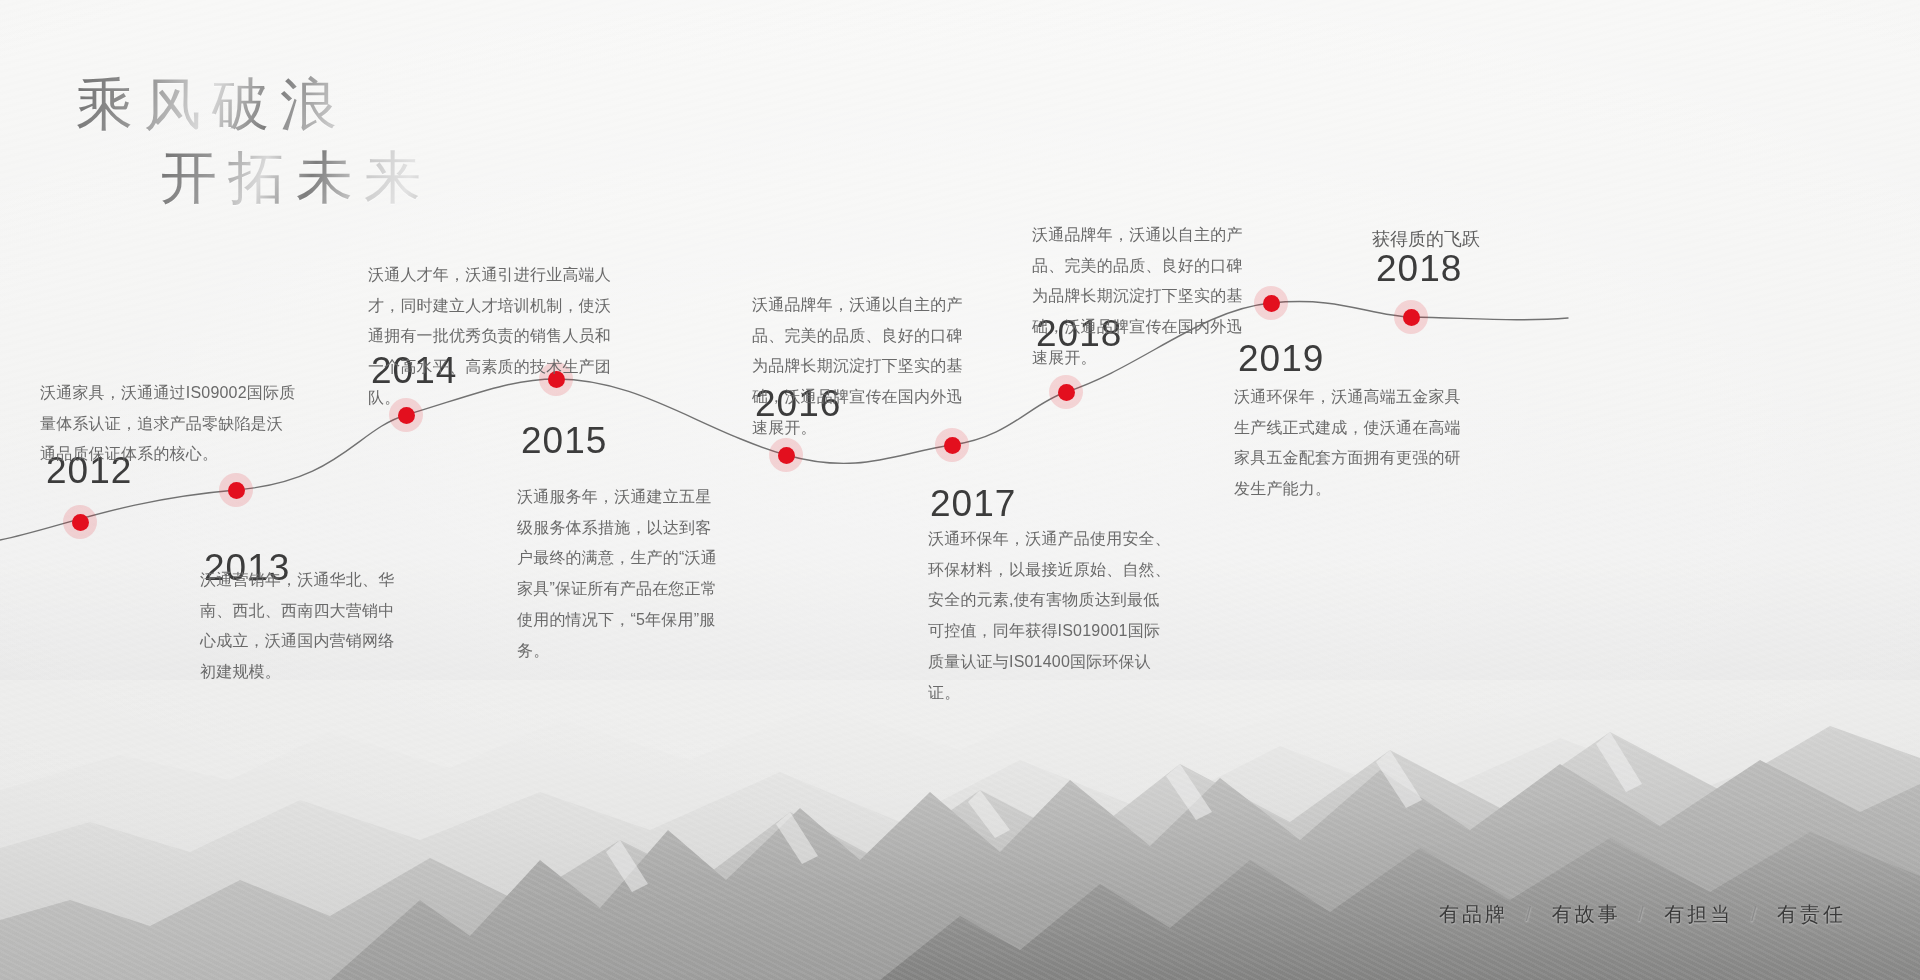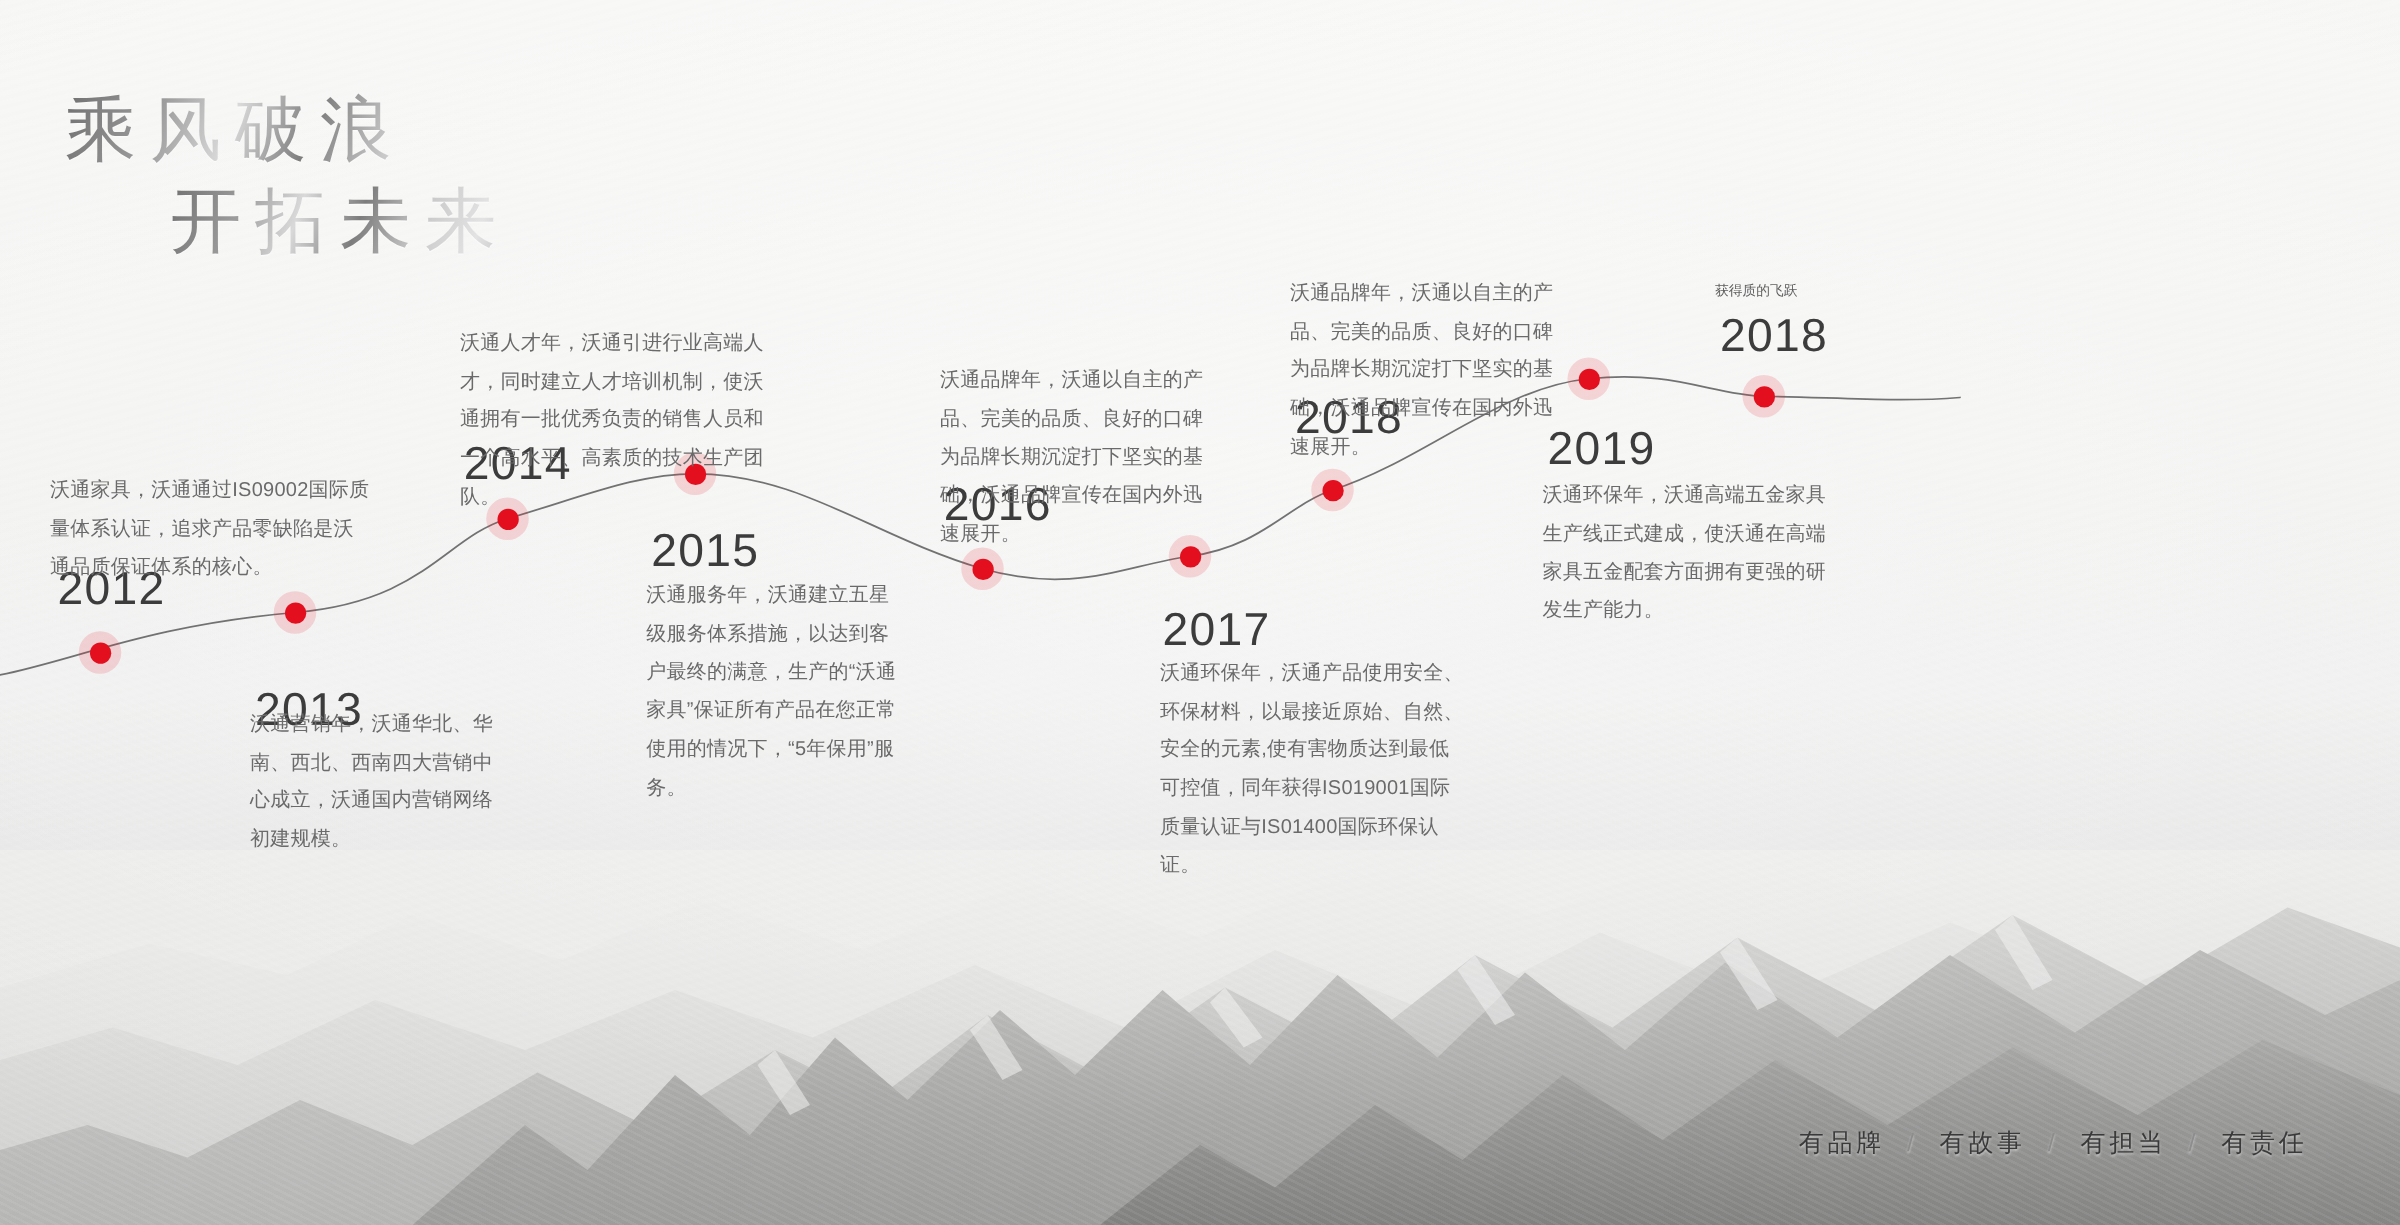--- a/index.html
+++ b/index.html
@@ -35,21 +35,21 @@
   }
   .grain{
     position:absolute;left:0;top:0;width:1920px;height:980px;
     opacity:.35;pointer-events:none;
     background-image:
       repeating-linear-gradient(27deg,rgba(255,255,255,.20) 0 2px,rgba(0,0,0,0) 2px 5px),
       repeating-linear-gradient(-14deg,rgba(0,0,0,.018) 0 3px,rgba(0,0,0,0) 3px 7px);
   }
 
   
-  .headline{position:absolute;left:52px;top:68px;z-index:6;}
+  .headline{position:absolute;left:76px;top:68px;z-index:6;}
   .headline .ln{
     font-family:"DejaVu Serif","Liberation Serif",serif;
     font-size:57px;
     letter-spacing:11px;
     line-height:1.28;
     font-weight:400;
     background:linear-gradient(110deg,#6f6f6f 0%,#9c9c9c 22%,#d9d9d9 38%,#7d7d7d 55%,#c9c9c9 72%,#e3e3e3 88%,#bdbdbd 100%);
     -webkit-background-clip:text;background-clip:text;
     color:transparent;-webkit-text-fill-color:transparent;
     white-space:nowrap;
@@ -78,21 +78,21 @@
     font-family:"Liberation Sans","DejaVu Sans",sans-serif;
     font-size:37px;font-weight:400;color:#3c3c3c;letter-spacing:1px;
     line-height:1;
   }
   .desc{
     font-size:16px;line-height:1.92;color:#6a6a6a;
     font-family:"Liberation Sans","DejaVu Sans",sans-serif;
     letter-spacing:.2px;
   }
   .note{
-    font-size:11px;line-height:1.6;color:#5f5f5f;
+    font-size:18px;line-height:1.6;color:#5f5f5f;
   }
 
   
   .tagline{
     position:absolute;right:72px;bottom:52px;z-index:7;
     font-size:20px;letter-spacing:3px;color:#3a3a3a;
     font-family:"Liberation Sans","DejaVu Sans",sans-serif;
     text-shadow:0 1px 2px rgba(255,255,255,.5);
   }
   .tagline span{margin:16px 2px;}
@@ -199,21 +199,21 @@
     </div>
 
   <div id="entries">
       <div class="entry yr" style="left: 46px; top: 452px;">2012</div>
       <div class="entry desc" style="left: 40px; top: 378px; width: 258px;">沃通家具，沃通通过IS09002国际质量体系认证，追求产品零缺陷是沃通品质保证体系的核心。</div>
       <div class="entry yr" style="left: 204px; top: 549px;">2013</div>
       <div class="entry desc" style="left: 200px; top: 565px; width: 205px;">沃通营销年，沃通华北、华南、西北、西南四大营销中心成立，沃通国内营销网络初建规模。</div>
       <div class="entry yr" style="left: 371px; top: 352px;">2014</div>
       <div class="entry desc" style="left: 368px; top: 260px; width: 248px;">沃通人才年，沃通引进行业高端人才，同时建立人才培训机制，使沃通拥有一批优秀负责的销售人员和一个高水平、高素质的技术生产团队。</div>
       <div class="entry yr" style="left: 521px; top: 422px;">2015</div>
-      <div class="entry desc" style="left: 517px; top: 462px; width: 205px;">沃通服务年，沃通建立五星级服务体系措施，以达到客户最终的满意，生产的“沃通家具”保证所有产品在您正常使用的情况下，“5年保用”服务。</div>
+      <div class="entry desc" style="left: 517px; top: 482px; width: 205px;">沃通服务年，沃通建立五星级服务体系措施，以达到客户最终的满意，生产的“沃通家具”保证所有产品在您正常使用的情况下，“5年保用”服务。</div>
       <div class="entry yr" style="left: 755px; top: 385px;">2016</div>
       <div class="entry desc" style="left: 752px; top: 290px; width: 215px;">沃通品牌年，沃通以自主的产品、完美的品质、良好的口碑为品牌长期沉淀打下坚实的基础，沃通品牌宣传在国内外迅速展开。</div>
       <div class="entry yr" style="left: 930px; top: 485px;">2017</div>
       <div class="entry desc" style="left: 928px; top: 524px; width: 245px;">沃通环保年，沃通产品使用安全、环保材料，以最接近原始、自然、安全的元素,使有害物质达到最低可控值，同年获得IS019001国际质量认证与IS01400国际环保认证。</div>
       <div class="entry yr" style="left: 1036px; top: 315px;">2018</div>
       <div class="entry desc" style="left: 1032px; top: 220px; width: 215px;">沃通品牌年，沃通以自主的产品、完美的品质、良好的口碑为品牌长期沉淀打下坚实的基础，沃通品牌宣传在国内外迅速展开。</div>
       <div class="entry yr" style="left: 1238px; top: 340px;">2019</div>
       <div class="entry desc" style="left: 1234px; top: 382px; width: 230px;">沃通环保年，沃通高端五金家具生产线正式建成，使沃通在高端家具五金配套方面拥有更强的研发生产能力。</div>
       <div class="entry yr" style="left: 1376px; top: 250px;">2018</div>
       <div class="entry note" style="left: 1372px; top: 225px; width: 150px;">获得质的飞跃</div>

